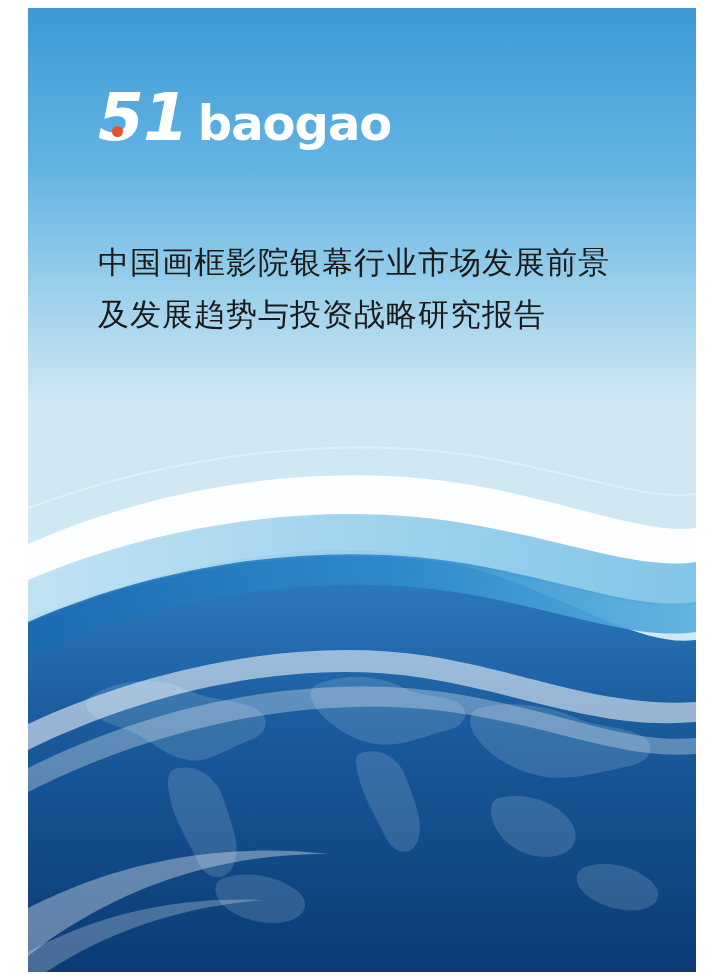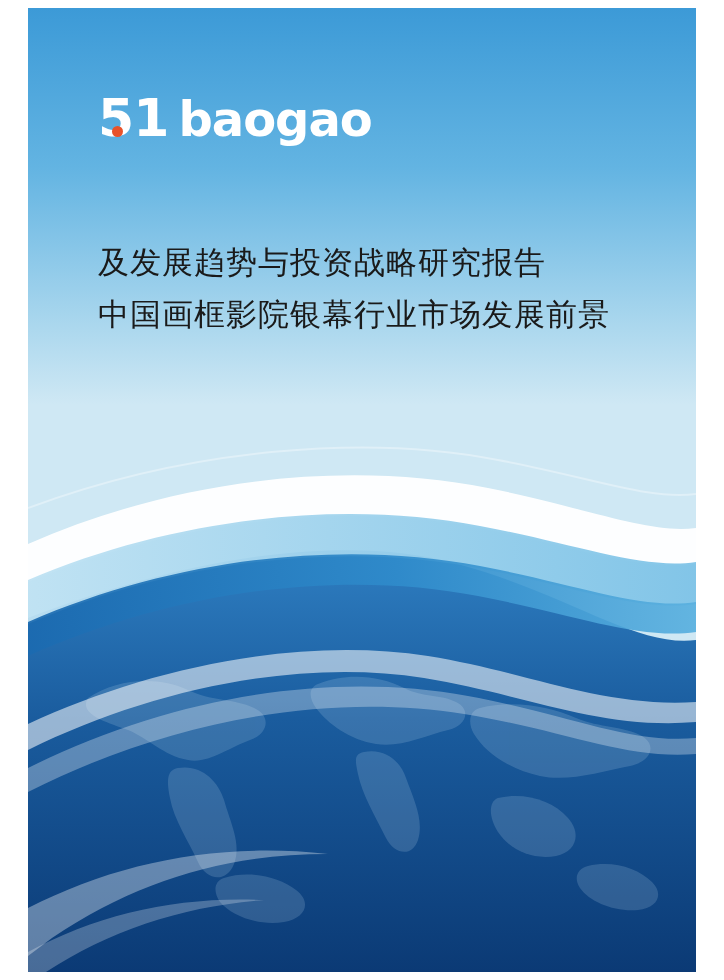--- a/index.html
+++ b/index.html
@@ -41,22 +41,23 @@
     height: 80px;
   }
   .logo-main {
     position: relative;
     height: 52px;
     line-height: 52px;
     white-space: nowrap;
   }
   .logo-51 {
     font-family: "DejaVu Sans", sans-serif;
-    font-size: 52px;
+    font-size: 66px;
     font-weight: bold;
+    font-style: italic;
     color: #ffffff;
     letter-spacing: -1px;
   }
   .logo-word {
     font-family: "DejaVu Sans", sans-serif;
     font-size: 48px;
     font-weight: bold;
     color: #ffffff;
     letter-spacing: -1px;
     margin-left: 10px;
@@ -163,18 +164,18 @@
     </svg>
 
     <div class="logo">
       <div class="logo-main">
         <span class="logo-51">51</span><span class="logo-word">baogao</span>
         <span class="logo-dot"></span>
       </div>
     </div>
 
     <div class="title">
+      <span class="line">中国画框影院银幕行业市场发展前景</span>
       <span class="line">及发展趋势与投资战略研究报告</span>
-      <span class="line">中国画框影院银幕行业市场发展前景</span>
     </div>
 
   </div>
 </div>
 
 </body></html>

